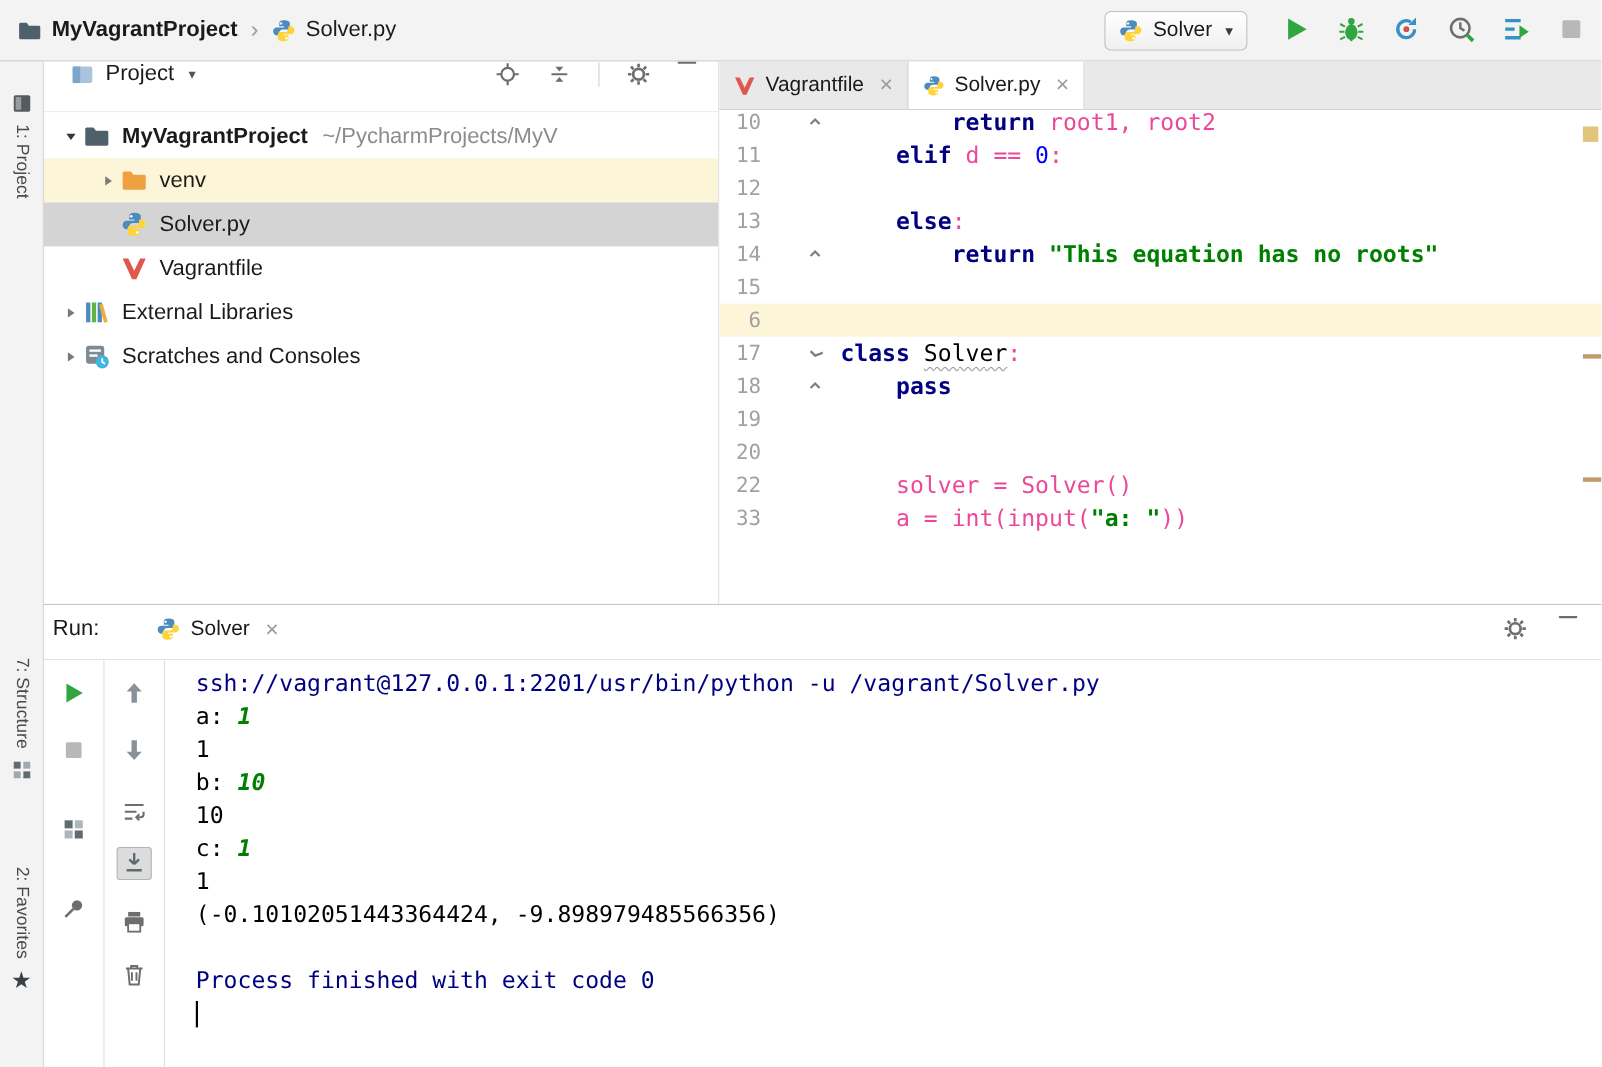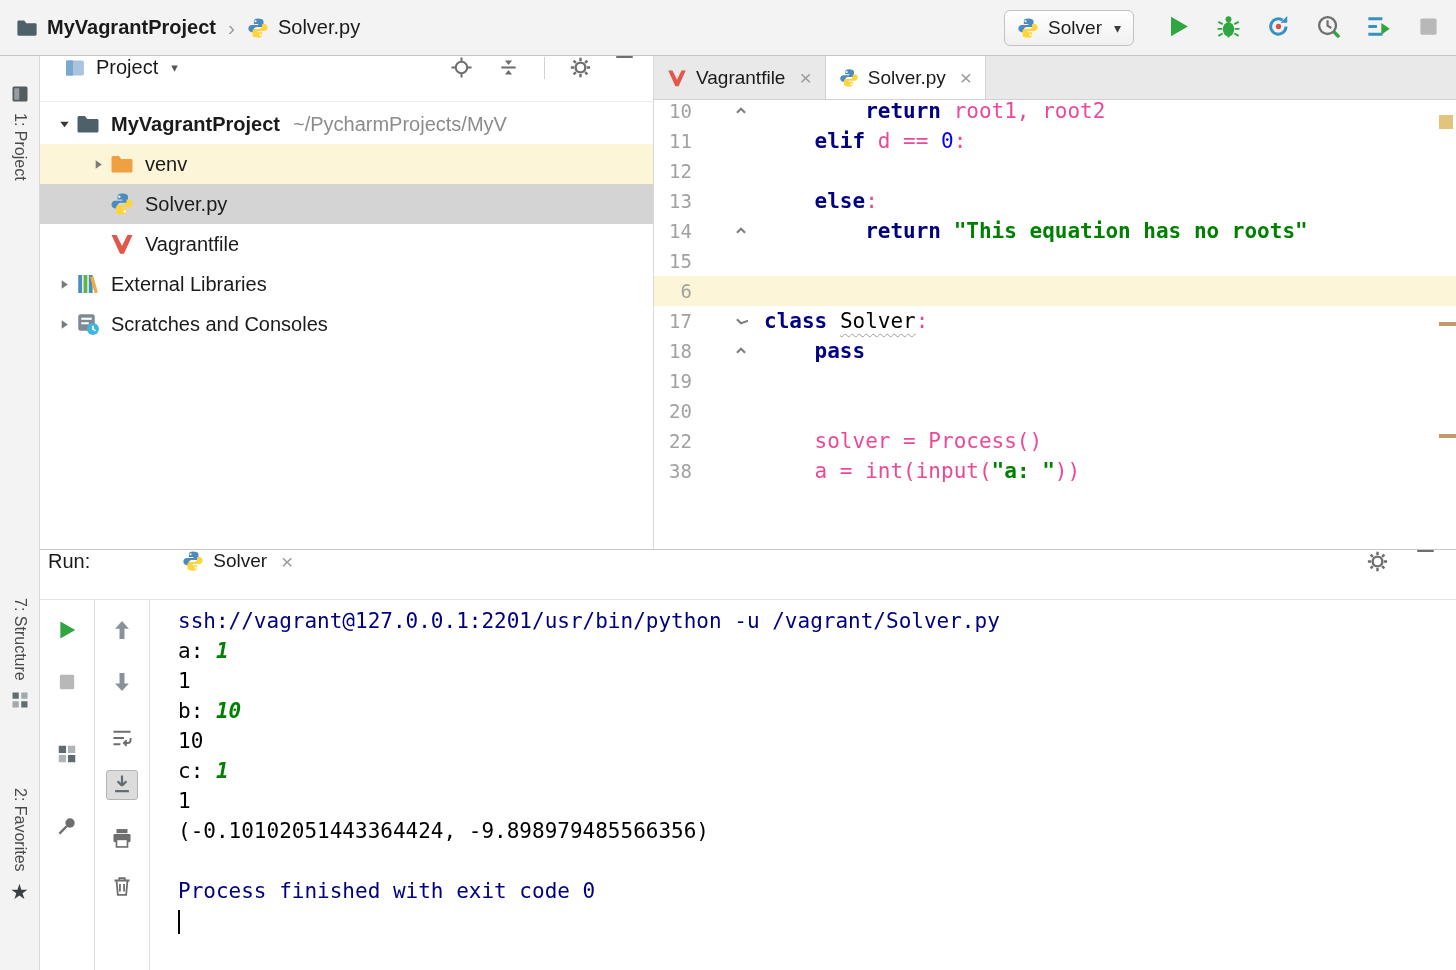--- a/index.html
+++ b/index.html
@@ -79,21 +79,21 @@
 .tk-s{color:#008000;font-weight:bold;}
 .tk-p{color:#ec4899;}
 .tk-w{color:#000;text-decoration:underline;text-decoration-style:wavy;text-decoration-color:#9e9e9e;text-decoration-thickness:1px;text-underline-offset:5px;}
 .marker{position:absolute;}
 .m-yellow{top:15px;right:3px;width:14px;height:14px;background:#e3c47d;}
 .m-line1{top:222px;right:0;width:17px;height:4px;background:#c09a69;}
 .m-line2{top:334px;right:0;width:17px;height:4px;background:#c09a69;}
 
 
 .run-panel{flex:1;border-top:1px solid #c6c6c6;display:flex;flex-direction:column;min-height:0;background:#fff;}
-.run-header{flex:0 0 50px;height:50px;display:flex;align-items:flex-start;padding:0 16px 4px 8px;border-bottom:1px solid #e4e4e4;gap:40px;}
+.run-header{flex:0 0 50px;height:50px;display:flex;align-items:flex-end;padding:0 16px 16px 8px;border-bottom:1px solid #e4e4e4;}
 .run-title{font-size:20px;}
 .run-tab{display:flex;align-items:center;gap:9px;margin-left:52px;font-size:19px;cursor:pointer;}
 .run-header-actions{margin-left:auto;display:flex;align-items:center;gap:28px;}
 .run-body{flex:1;display:flex;min-height:0;}
 .rtb{flex:0 0 55px;width:55px;border-right:1px solid #e0e0e0;display:flex;flex-direction:column;align-items:center;padding-top:16px;}
 .rbtn{width:32px;height:30px;display:flex;align-items:center;justify-content:center;border:none;background:none;padding:0;cursor:pointer;}
 .rbtn svg{width:22px;height:22px;}
 .rbtn.selected{background:#dcdcdc;border:1px solid #b4b4b4;border-radius:3px;}
 .rtb.c1 .rbtn+.rbtn{margin-top:22px;}
 .rtb.c1 .rbtn:nth-child(3){margin-top:42px;}
@@ -452,24 +452,24 @@
                 <div class="cline">
                   <span class="ln">20</span>
                   <span class="grun"></span>
                   <span class="gfold"></span>
                   <span class="ctext"></span>
                 </div>
                 <div class="cline">
                   <span class="ln">22</span>
                   <span class="grun"></span>
                   <span class="gfold"></span>
-                  <span class="ctext">    <span class="tk-p">solver = Process()</span></span>
-                </div>
-                <div class="cline">
-                  <span class="ln">38</span>
+                  <span class="ctext">    <span class="tk-p">solver = Solver()</span></span>
+                </div>
+                <div class="cline">
+                  <span class="ln">33</span>
                   <span class="grun"></span>
                   <span class="gfold"></span>
                   <span class="ctext">    <span class="tk-p">a = int(input(</span><span class="tk-s">"a: "</span><span class="tk-p">))</span></span>
                 </div>
               </div>
             <div class="marker m-yellow"></div>
             <div class="marker m-line1"></div>
             <div class="marker m-line2"></div>
           </div>
         </section>

